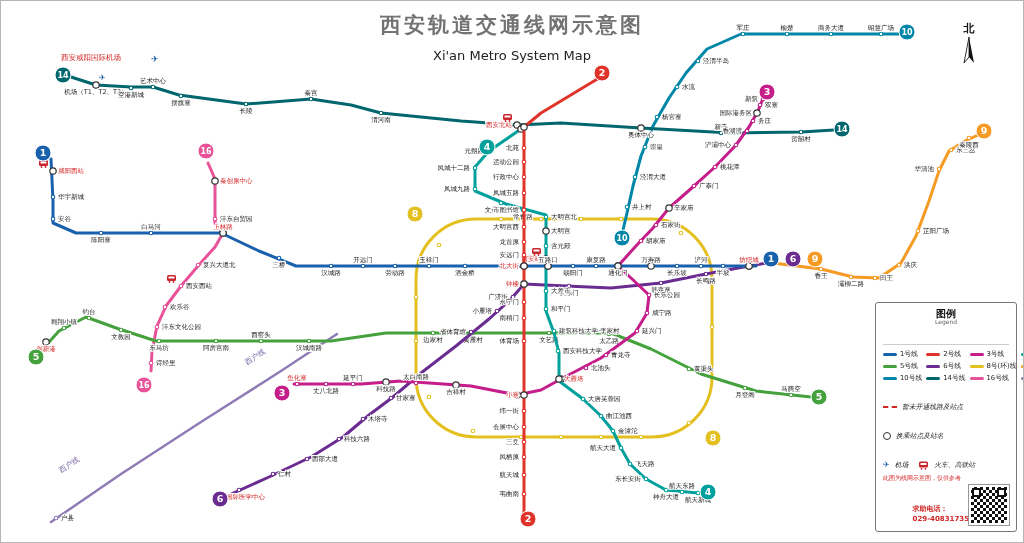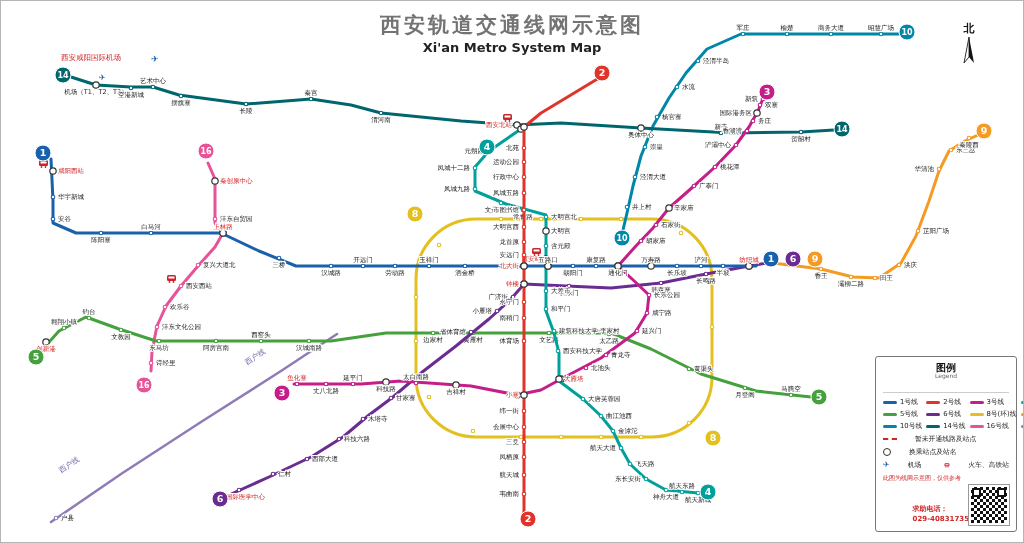--- a/index.html
+++ b/index.html
@@ -1,31 +1,31 @@
 <!DOCTYPE html>
 <html><head>
 <meta charset="utf-8">
 <style>
   html,body{margin:0;padding:0;background:#e9e9e9;}
   #stage{position:relative;width:1024px;height:543px;background:#fff;font-family:"DejaVu Sans","Liberation Sans",sans-serif;overflow:hidden;border:1px solid #b5b5b5;box-sizing:border-box;margin:0 auto;}
   #map-svg{position:absolute;left:0;top:0;}
   #title-block{position:absolute;top:10px;left:50%;transform:translateX(-50%);text-align:center;z-index:5;}
   #title-zh{font-size:21px;font-weight:bold;letter-spacing:3px;color:#737373;}
-  #title-en{font-size:13px;font-weight:bold;color:#222;margin-top:1px;}
+  #title-en{font-size:13px;font-weight:normal;color:#222;margin-top:9px;}
   #compass{position:absolute;top:20px;right:46px;text-align:center;z-index:5;}
   #compass .n-label{font-size:11px;font-weight:bold;color:#111;}
   #legend{position:absolute;right:6px;bottom:10px;width:142px;background:#fff;border:1px solid #777;border-radius:3px;padding:5px 7px 6px 7px;z-index:6;box-sizing:border-box;}
-  #legend-header{text-align:center;line-height:1.1;border-bottom:1px solid #ccc;padding-bottom:13px;margin-bottom:4px;}
+  #legend-header{text-align:center;line-height:1.1;border-bottom:1px solid #ccc;padding-bottom:19px;margin-bottom:4px;}
   #legend-title{font-size:10px;font-weight:bold;color:#111;}
   #legend-sub{font-size:6px;color:#666;}
   #legend-items{display:grid;grid-template-columns:1fr 1fr 1fr 1fr;gap:2px 4px;}
   .lg-item{display:flex;align-items:center;gap:3px;}
   .sw{display:inline-block;width:14px;height:3px;border-radius:2px;flex:0 0 auto;}
   .lg-lab{font-size:6.8px;color:#222;white-space:nowrap;}
-  .lg-row{display:flex;align-items:center;gap:18px;margin-top:3px;}
+  .lg-row{display:flex;align-items:center;gap:5px;margin-top:19px;font-style:italic;}
   .sw-dashed{display:inline-block;width:14px;border-top:2px dashed #d22525;flex:0 0 auto;}
   .ic-circle{display:inline-block;width:6px;height:6px;border:1.4px solid #333;border-radius:50%;background:#fff;flex:0 0 auto;}
   .plane-glyph{color:#1961ac;font-size:8px;line-height:1;}
   .lg-note{font-size:6px;color:#d22525;margin-top:4px;line-height:1.3;}
   #legend-bottom{display:flex;justify-content:flex-end;align-items:flex-end;margin-top:3px;}
   #help-phone-label,#help-phone{font-size:7px;color:#d22525;font-weight:bold;line-height:1.4;}
   #qr{width:36px;height:36px;background:repeating-conic-gradient(#111 0% 25%, #fff 0% 50%) 0 0/6px 6px;border:2px solid #fff;outline:1px solid #999;position:relative;flex:0 0 auto;}
   #qr:before,#qr:after{content:"";position:absolute;width:9px;height:9px;border:2px solid #111;background:#fff;box-sizing:border-box;}
   #qr:before{left:1px;top:1px;}
   #qr:after{right:1px;top:1px;}

